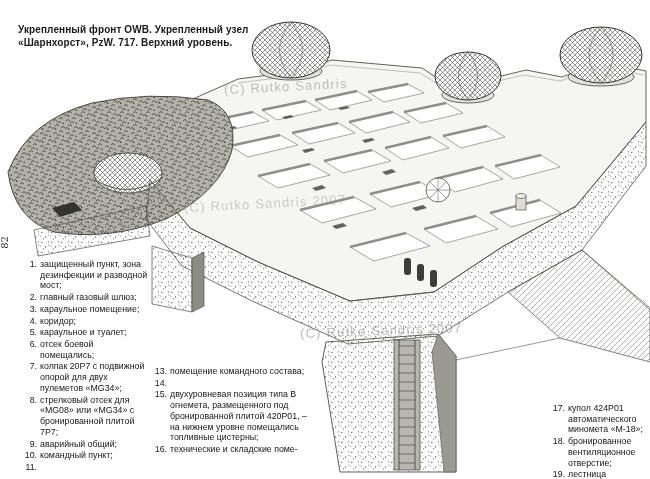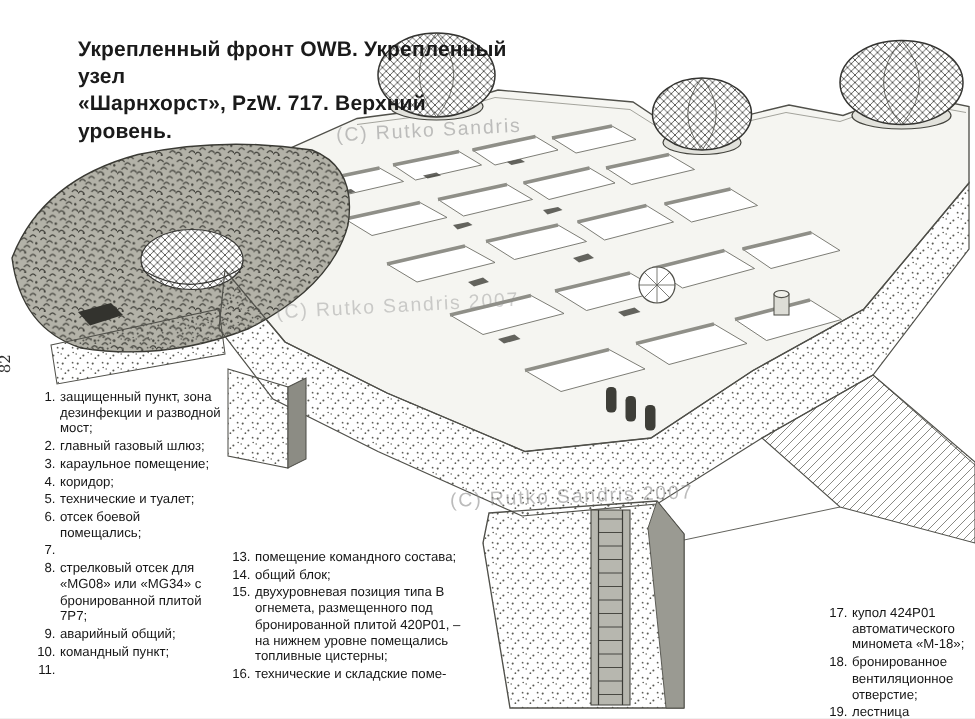--- a/index.html
+++ b/index.html
@@ -3,21 +3,21 @@
 <meta charset="utf-8">
 <style>
   html,body{margin:0;padding:0;background:#e8e8e8;}
   .page{
     position:relative;width:650px;height:479px;background:#ffffff;
     font-family:"Liberation Sans","DejaVu Sans",sans-serif;color:#1a1a1a;
     overflow:hidden;margin:0 auto;
   }
   .title{
     position:absolute;left:18px;top:23px;width:290px;
-    font-size:14px;font-weight:bold;line-height:1.3;letter-spacing:.1px;margin-left:34px;
+    font-size:10px;font-weight:bold;line-height:1.3;letter-spacing:.1px;
   }
   .svg-wrap{position:absolute;left:0;top:0;width:650px;height:479px;}
   .wm{
     position:absolute;font-size:13px;letter-spacing:1.2px;color:#8f8f8f;
     opacity:.55;white-space:nowrap;pointer-events:none;
   }
   .wm1{left:224px;top:79px;transform:rotate(-3deg);}
   .wm2{left:184px;top:196px;transform:rotate(-3deg);opacity:.42;}
   .wm3{left:300px;top:323px;transform:rotate(-2deg);opacity:.6;}
   .pageno{
@@ -204,28 +204,29 @@
     <div class="li">
       <span class="num">3.</span>
       <span class="txt">караульное помещение;</span>
     </div>
     <div class="li">
       <span class="num">4.</span>
       <span class="txt">коридор;</span>
     </div>
     <div class="li">
       <span class="num">5.</span>
-      <span class="txt">технические и туалет;</span>
+      <span class="txt">караульное и туалет;</span>
     </div>
     <div class="li">
       <span class="num">6.</span>
       <span class="txt">отсек боевой помещались;</span>
     </div>
     <div class="li">
       <span class="num">7.</span>
+      <span class="txt">колпак 20P7 с подвижной опорой для двух пулеметов «MG34»;</span>
     </div>
     <div class="li">
       <span class="num">8.</span>
       <span class="txt">стрелковый отсек для «MG08» или «MG34» с бронированной плитой 7P7;</span>
     </div>
     <div class="li">
       <span class="num">9.</span>
       <span class="txt">аварийный общий;</span>
     </div>
     <div class="li">
@@ -237,21 +238,20 @@
     </div>
   </div>
 
   <div class="legend-col col2">
     <div class="li">
       <span class="num">13.</span>
       <span class="txt">помещение командного состава;</span>
     </div>
     <div class="li">
       <span class="num">14.</span>
-      <span class="txt">общий блок;</span>
     </div>
     <div class="li">
       <span class="num">15.</span>
       <span class="txt">двухуровневая позиция типа B огнемета, размещенного под бронированной плитой 420P01, – на нижнем уровне помещались топливные цистерны;</span>
     </div>
     <div class="li">
       <span class="num">16.</span>
       <span class="txt">технические и складские поме-</span>
     </div>
   </div>

